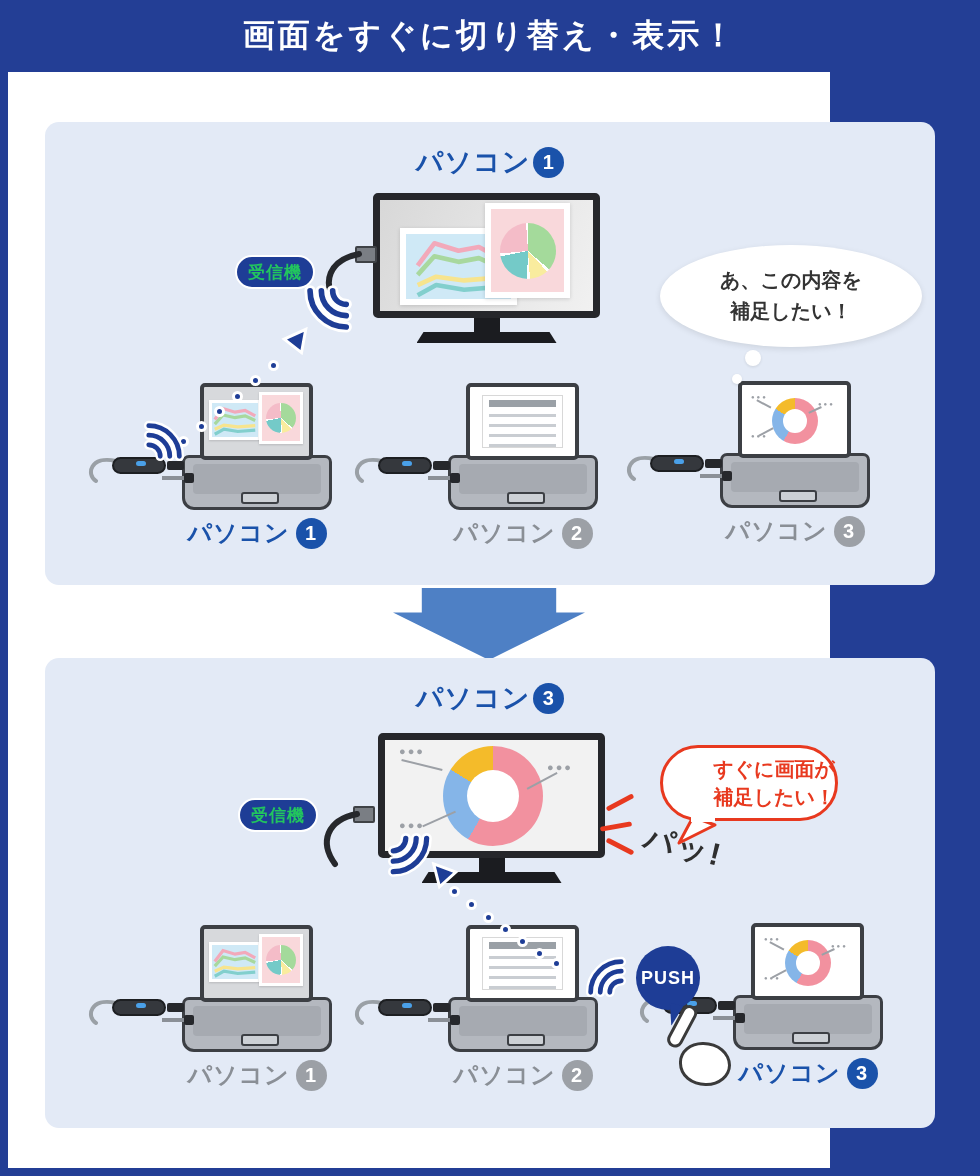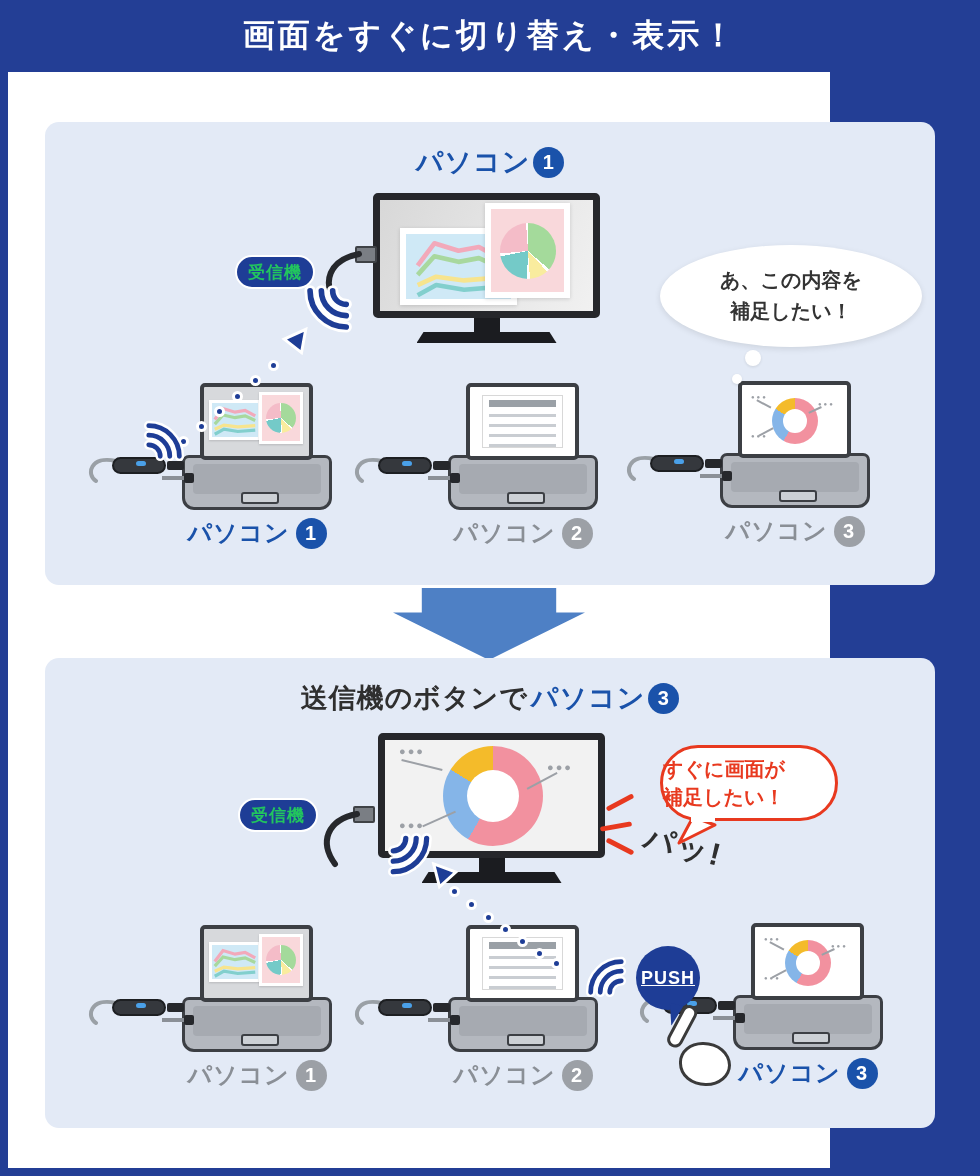--- a/index.html
+++ b/index.html
@@ -55,29 +55,29 @@
   
   .wifi{position:absolute;z-index:6;}
   .tdot{position:absolute;width:11px;height:11px;border-radius:50%;background:var(--deep_blue);border:3px solid #fff;z-index:5;}
   .tarrow{position:absolute;z-index:6;}
   
   .thought{position:absolute;left:615px;top:123px;width:262px;height:102px;background:#fff;border-radius:50%;
     box-shadow:0 2px 6px rgba(0,0,0,.10);display:flex;flex-direction:column;align-items:center;justify-content:center;
     font-size:20px;font-weight:bold;color:#333;line-height:1.55;z-index:3;}
   .tcirc{position:absolute;border-radius:50%;background:#fff;box-shadow:0 1px 3px rgba(0,0,0,.10);z-index:3;}
   .redbubble{position:absolute;left:615px;top:87px;width:178px;height:76px;background:#fff;border:3px solid var(--red);
-    border-radius:38px;display:flex;flex-direction:column;align-items:flex-start;justify-content:center;
+    border-radius:38px;display:flex;flex-direction:column;align-items:flex-end;justify-content:center;
     color:var(--red);font-size:20px;font-weight:bold;line-height:1.4;z-index:4;}
   .redtail{position:absolute;left:630px;top:155px;z-index:5;}
   .sfx{position:absolute;left:598px;top:168px;font-size:31px;font-weight:800;color:var(--text_dark);
     transform:rotate(14deg);letter-spacing:2px;z-index:4;}
   .redline{position:absolute;background:var(--red);height:5px;border-radius:3px;z-index:4;}
   .push{position:absolute;left:591px;top:288px;width:64px;height:86px;z-index:8;}
   .push .pc{width:64px;height:64px;border-radius:50%;background:var(--deep_blue);display:flex;align-items:center;justify-content:center;
-    color:#fff;font-size:18px;font-weight:bold;letter-spacing:1px;text-decoration:underline;}
+    color:#fff;font-size:18px;font-weight:bold;letter-spacing:1px;}
   .push .ptail{position:absolute;left:28px;top:58px;width:20px;height:22px;background:var(--deep_blue);
     clip-path:polygon(15% 0,85% 0,50% 100%);transform:rotate(14deg);}
   .hand{position:absolute;left:618px;top:346px;width:84px;height:84px;z-index:7;}
   .finger{position:absolute;left:22px;top:2px;width:16px;height:46px;background:#fff;border:3px solid #3a3a3a;border-radius:8px;
     transform:rotate(28deg);transform-origin:top center;}
   .fist{position:absolute;left:16px;top:38px;width:52px;height:44px;background:#fff;border:3px solid #3a3a3a;
     border-radius:46% 54% 48% 52%;}
   
   .laptop{position:absolute;width:150px;height:165px;}
   .lscreen{position:absolute;left:18px;top:0;width:113px;height:77px;border:4px solid #3c3f44;border-radius:5px;background:#fff;z-index:2;overflow:hidden;}
@@ -269,21 +269,20 @@
         <span>パソコン</span>
         <span class="badge badge-gray">3</span>
       </div>
     </div>
   </section>
 
   <div class="big-arrow"></div>
 
   <section class="panel panel2">
     <div class="ptitle">
-      <span>送信機のボタンで</span>
       <span class="blue">パソコン</span>
       <span class="badge badge-blue">3</span>
     </div>
 
     <div class="monitor m2" style="left:333px;top:75px;">
       <div class="mframe">
         <div class="donut" style="position:absolute;left:58px;top:6px;width:100px;height:100px;"></div>
         <span class="cdots" style="left:14px;top:6px;font-size:11px;">●●●</span>
         <span class="cline" style="left:16px;top:24px;width:42px;transform:rotate(14deg);"></span>
         <span class="cdots" style="left:162px;top:22px;font-size:11px;">●●●</span>

